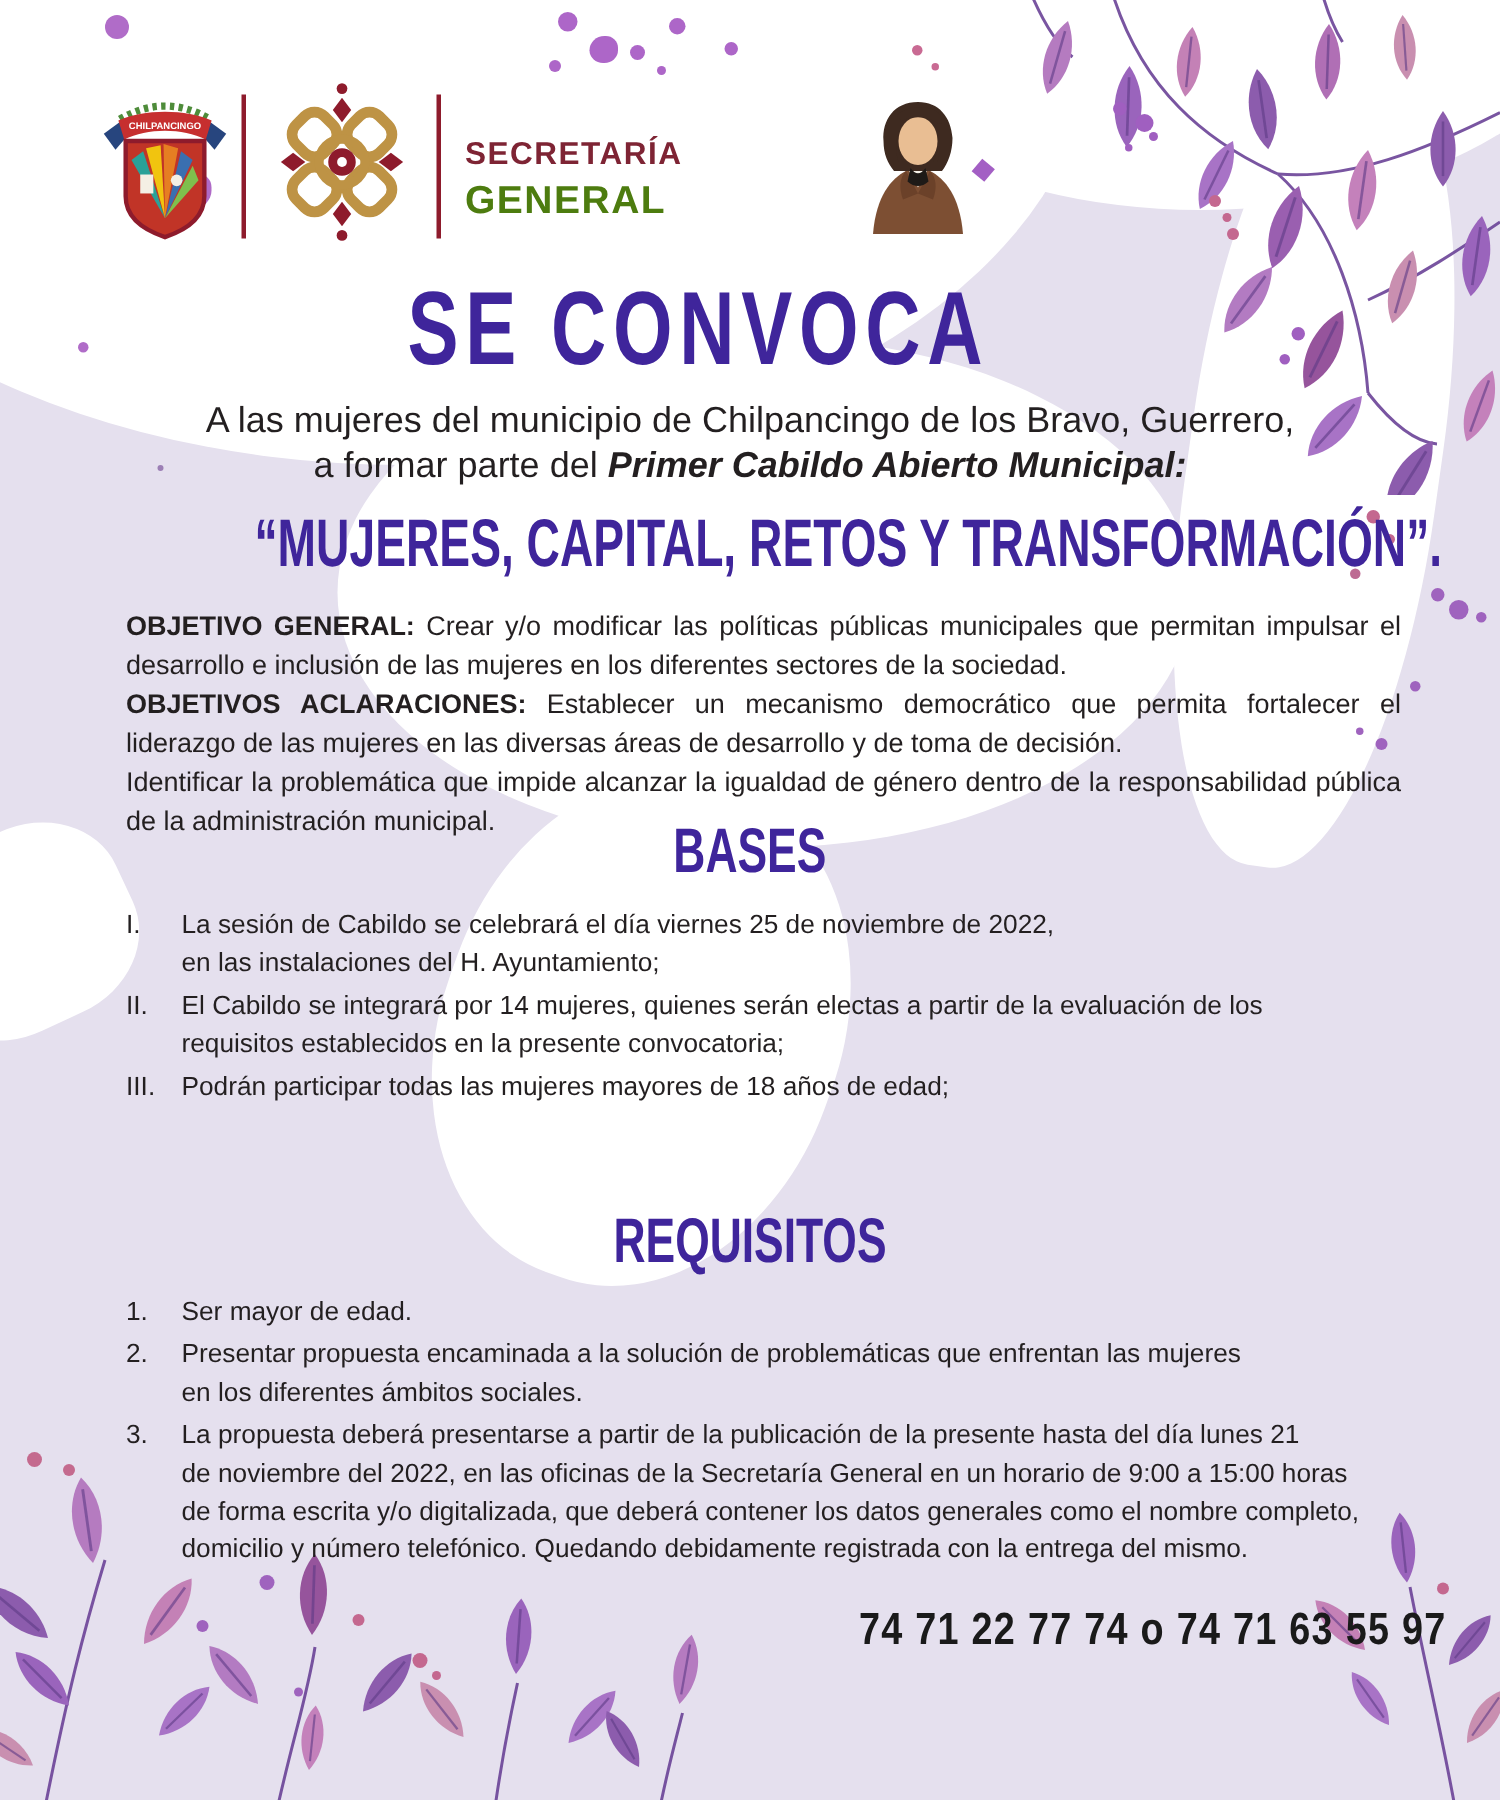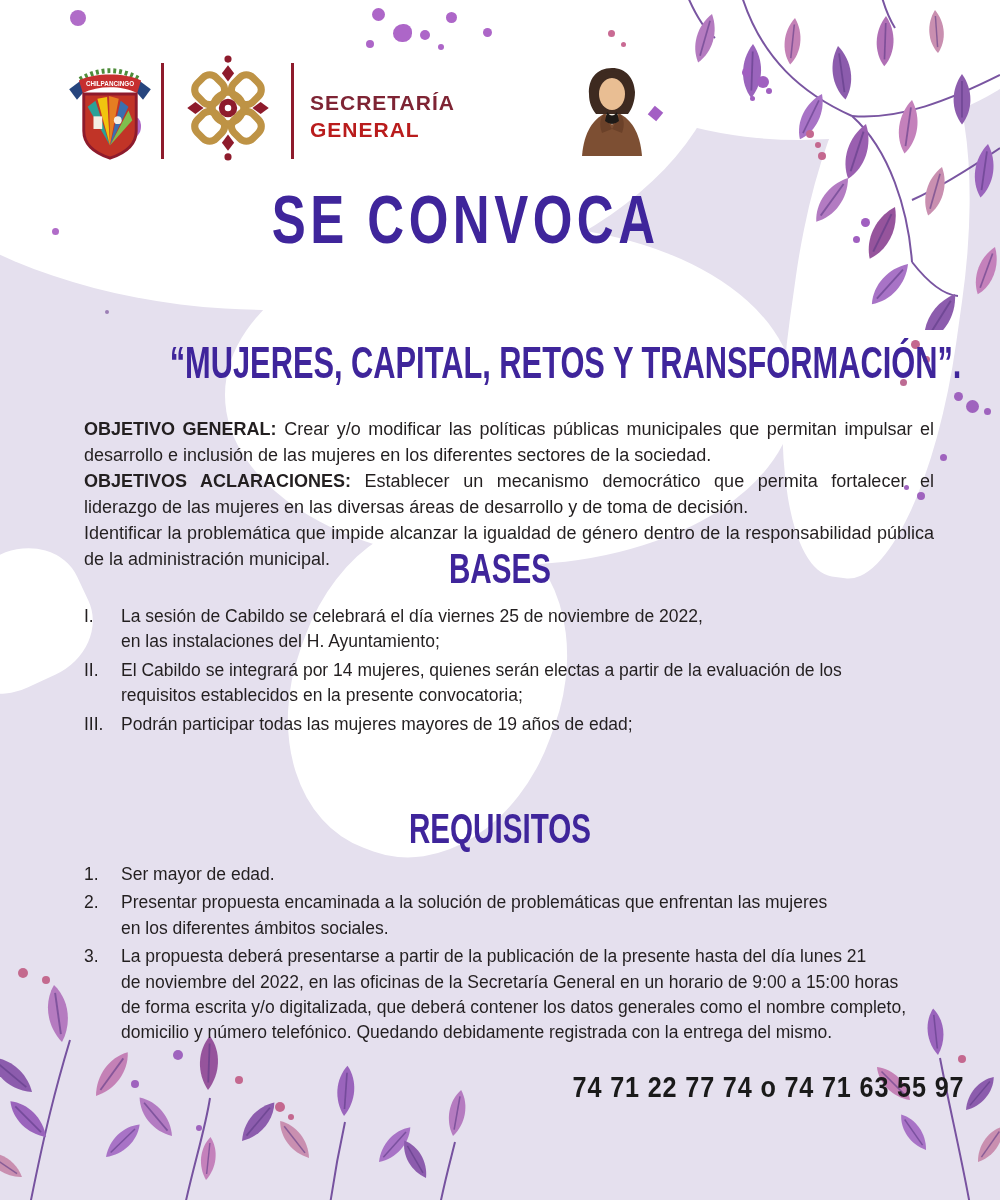--- a/index.html
+++ b/index.html
@@ -27,39 +27,39 @@
 
   
   .header{position:absolute;top:55px;left:62px;right:30px;height:120px;z-index:5;}
   .crest{position:absolute;left:4px;top:5px;width:88px;height:102px;}
   .vdiv{position:absolute;top:8px;width:3px;height:96px;background:#8e1b2c;}
   .vd1{left:99px;}
   .vd2{left:229px;}
   .flower{position:absolute;left:120px;top:0;width:92px;height:106px;}
   .secretaria{position:absolute;left:248px;top:36px;font-family:Liberation Sans, sans-serif;font-weight:bold;letter-spacing:1px;}
   .secretaria .l1{font-size:21px;color:#7e2434;}
-  .secretaria .l2{font-size:21px;color:#b91c1c;margin-top:3px;}
+  .secretaria .l2{font-size:26px;color:#4d7c0f;margin-top:3px;}
   .bravo{position:absolute;left:372px;top:14px;width:230px;height:110px;}
   .bravo-text{position:absolute;left:0;top:0;width:150px;text-align:center;font-family:"Liberation Serif",serif;color:#7e2434;}
   .bravo-pre{font-size:13px;color:#ba9146;font-weight:bold;margin-left:40px;}
   .bravo-n1{font-size:29px;font-style:italic;font-weight:bold;line-height:1.0;}
   .bravo-n2{font-size:30px;font-style:italic;font-weight:bold;line-height:1.0;letter-spacing:3px;}
   .bravo-years{font-size:7px;color:#ba9146;letter-spacing:2px;margin-top:2px;}
   .bravo-sub{font-size:9px;color:#ba9146;font-weight:bold;letter-spacing:1.5px;margin-top:2px;font-family:"Liberation Sans",sans-serif;}
   .portrait{position:absolute;left:138px;top:-6px;width:80px;height:95px;}
 
   
   .condensed{display:inline-block;white-space:nowrap;font-weight:700;color:#3f259b;}
   .main-title{position:absolute;top:180px;left:0;width:932px;text-align:center;z-index:6;}
   .main-title .condensed{font-size:68px;letter-spacing:6px;transform:scale(0.75,1.02);}
   .intro{position:absolute;top:266px;left:0;width:1000px;text-align:center;font-size:24px;color:#231f20;line-height:1.27;z-index:6;}
   .intro em{font-weight:bold;}
   .slogan{position:absolute;top:338px;left:0;width:1000px;text-align:center;z-index:6;}
   .slogan .condensed{font-size:44px;transform:scale(0.70,1.02);}
-  .objectives{position:absolute;top:404px;left:84px;width:850px;z-index:6;font-size:18px;color:#231f20;line-height:1.45;margin-top:12px;}
+  .objectives{position:absolute;top:404px;left:84px;width:850px;z-index:6;font-size:18px;color:#231f20;line-height:1.45;}
   .objectives p{margin:0;text-align:justify;}
   .objectives .lbl{font-weight:bold;}
   .sec-head{position:absolute;left:0;width:1000px;text-align:center;z-index:6;}
   .sec-head .condensed{font-size:40px;transform:scale(0.74,1.05);}
   .h-bases{top:546px;}
   .h-req{top:806px;}
   .ilist{position:absolute;left:84px;width:876px;z-index:6;font-size:17.5px;color:#231f20;line-height:1.45;}
   .l-bases{top:604px;}
   .l-req{top:862px;}
   .ilist .row{display:flex;margin-bottom:3px;}
@@ -257,20 +257,24 @@
         <path d="M34,51 L40,62 L46,51 Z" fill="#f5f1e8"></path>
         <path d="M35,49 Q40,56 45,49 L47,58 Q40,64 33,58 Z" fill="#1e1a17"></path>
       </svg>
     </div>
   </div>
 
   <div class="main-title">
     <span class="condensed">SE CONVOCA</span>
   </div>
 
+  <div class="intro">
+    <div>A las mujeres del municipio de Chilpancingo de los Bravo, Guerrero,</div>
+    <div><span>a formar parte del </span><em>Primer Cabildo Abierto Municipal:</em></div>
+  </div>
 
   <div class="slogan">
     <span class="condensed">“MUJERES, CAPITAL, RETOS Y TRANSFORMACIÓN”.</span>
   </div>
 
   <div class="objectives">
     <p><span class="lbl">OBJETIVO GENERAL:</span><span> Crear y/o modificar las políticas públicas municipales que permitan impulsar el desarrollo e inclusión de las mujeres en los diferentes sectores de la sociedad.</span></p>
     <p><span class="lbl">OBJETIVOS ACLARACIONES:</span><span> Establecer un mecanismo democrático que permita fortalecer el liderazgo de las mujeres en las diversas áreas de desarrollo y de toma de decisión.</span></p>
     <p><span class="lbl"></span><span>Identificar la problemática que impide alcanzar la igualdad de género dentro de la responsabilidad pública de la administración municipal.</span></p>
   </div>
@@ -284,21 +288,21 @@
       <span class="txt">La sesión de Cabildo se celebrará el día viernes 25 de noviembre de 2022,
 en las instalaciones del H. Ayuntamiento;</span>
     </div>
     <div class="row">
       <span class="num">II.</span>
       <span class="txt">El Cabildo se integrará por 14 mujeres, quienes serán electas a partir de la evaluación de los
 requisitos establecidos en la presente convocatoria;</span>
     </div>
     <div class="row">
       <span class="num">III.</span>
-      <span class="txt">Podrán participar todas las mujeres mayores de 19 años de edad;</span>
+      <span class="txt">Podrán participar todas las mujeres mayores de 18 años de edad;</span>
     </div>
   </div>
 
   <div class="sec-head h-req">
     <span class="condensed">REQUISITOS</span>
   </div>
   <div class="ilist l-req">
     <div class="row">
       <span class="num">1.</span>
       <span class="txt">Ser mayor de edad.</span>

